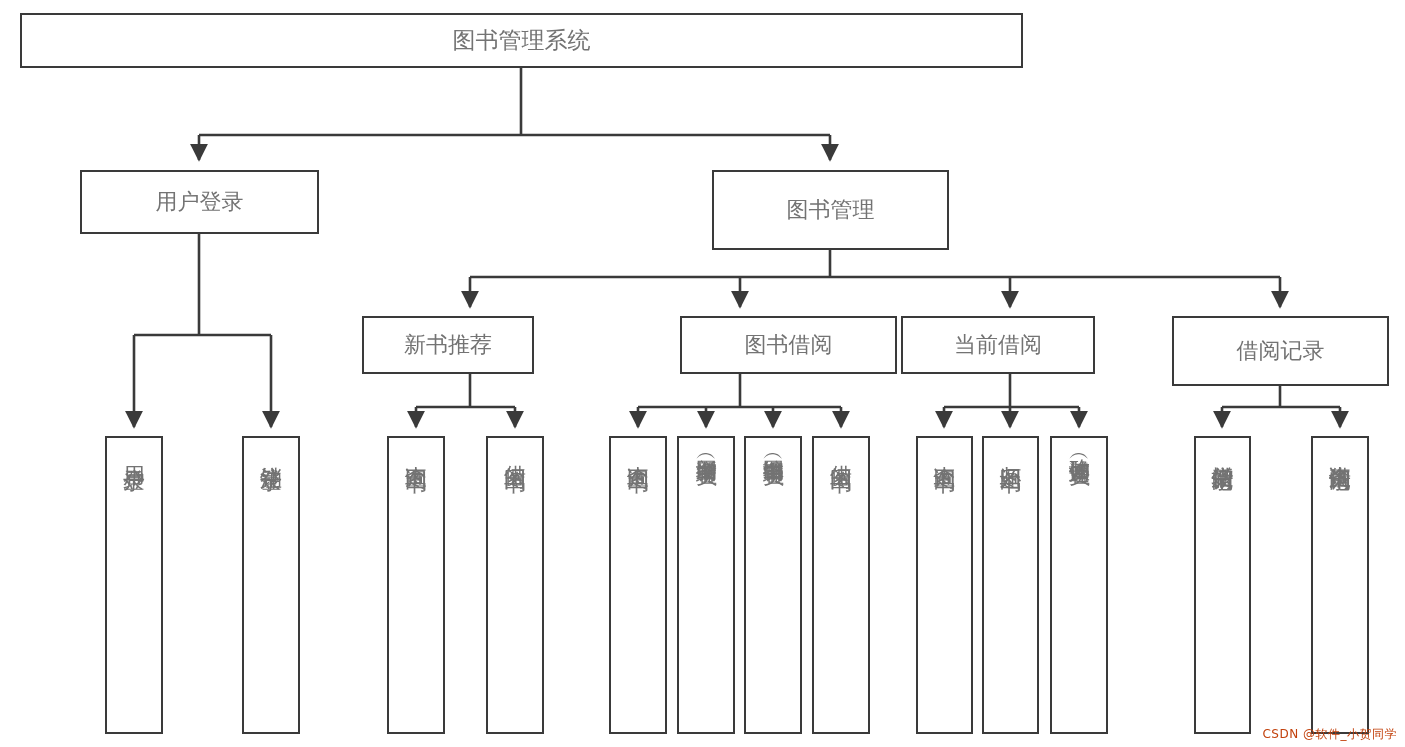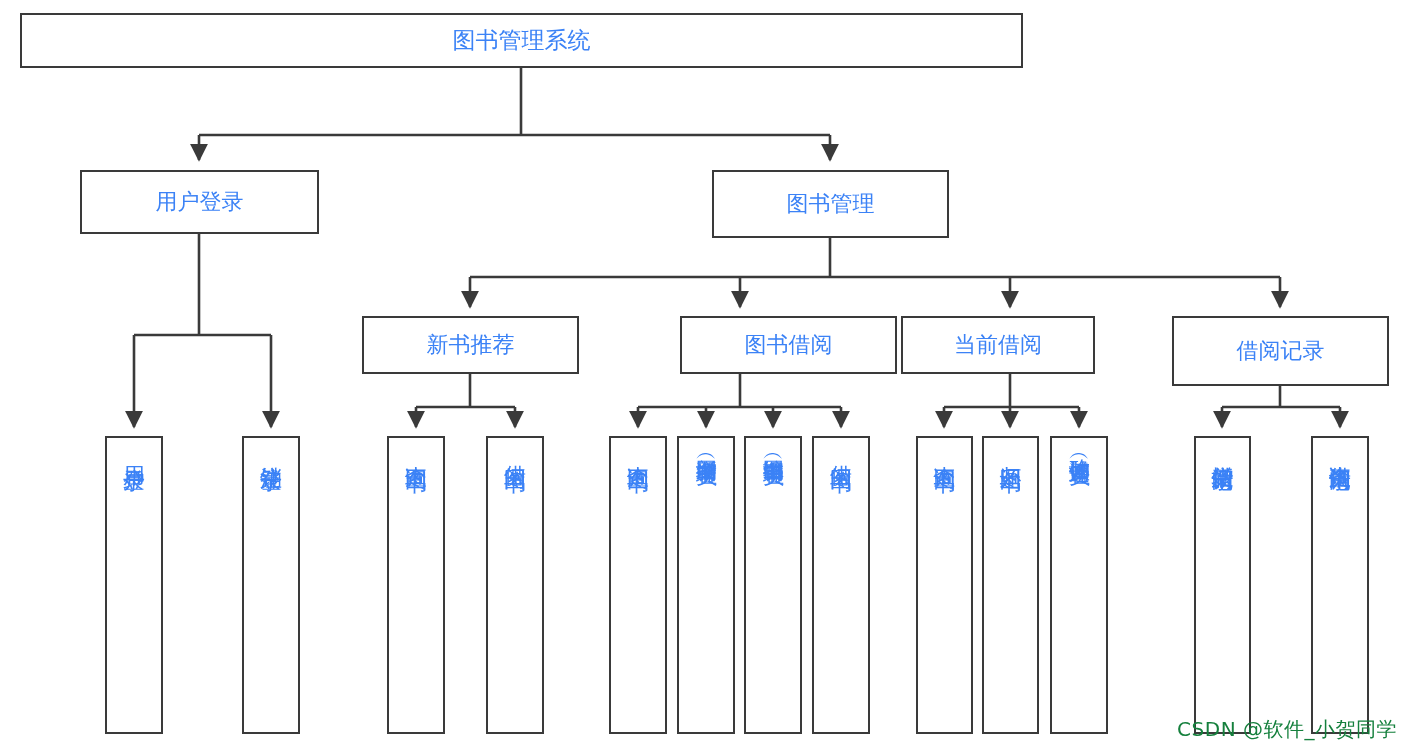--- a/index.html
+++ b/index.html
@@ -27,21 +27,21 @@
     pointer-events: none;
   }
   .node {
     position: absolute;
     box-sizing: border-box;
     background: #ffffff;
     border: 2px solid #3a3a3a;
     display: flex;
     align-items: center;
     justify-content: center;
-    color: #3b82f6;
+    color: #737373;
   }
   .node .label {
     display: block;
     text-align: center;
     line-height: 1.16;
     white-space: nowrap;
   }
   .node.horiz .label {
     font-size: 22px;
   }
@@ -68,22 +68,22 @@
     letter-spacing: 1px;
   }
   .node.vert.mid-text .label {
     font-size: 22px;
     letter-spacing: 1px;
   }
   .watermark {
     position: absolute;
     right: 8px;
     bottom: 4px;
-    font-size: 20px;
-    color: #15803d;
+    font-size: 12px;
+    color: #c2410c;
     white-space: nowrap;
     letter-spacing: 0.5px;
   }
 </style>
 </head>
 <body>
 
 <div id="canvas">
 
   <svg class="edges" viewBox="0 0 1405 747">
@@ -136,25 +136,25 @@
     </g>
   </svg>
 
   <div class="node horiz root" style="left:20px; top:13px; width:1003px; height:55px;">
     <span class="label">图书管理系统</span>
   </div>
 
   <div class="node horiz" style="left:80px; top:170px; width:239px; height:64px;">
     <span class="label">用户登录</span>
   </div>
-  <div class="node horiz" style="left:712px; top:170px; width:237px; height:68px;">
+  <div class="node horiz" style="left:712px; top:170px; width:237px; height:80px;">
     <span class="label">图书管理</span>
   </div>
 
-  <div class="node horiz" style="left:362px; top:316px; width:217px; height:58px;">
+  <div class="node horiz" style="left:362px; top:316px; width:172px; height:58px;">
     <span class="label">新书推荐</span>
   </div>
   <div class="node horiz" style="left:632px; top:316px; width:217px; height:58px;margin-left:48px;">
     <span class="label">图书借阅</span>
   </div>
   <div class="node horiz" style="left:901px; top:316px; width:194px; height:58px;">
     <span class="label">当前借阅</span>
   </div>
   <div class="node horiz" style="left:1172px; top:316px; width:217px; height:70px;">
     <span class="label">借阅记录</span>

